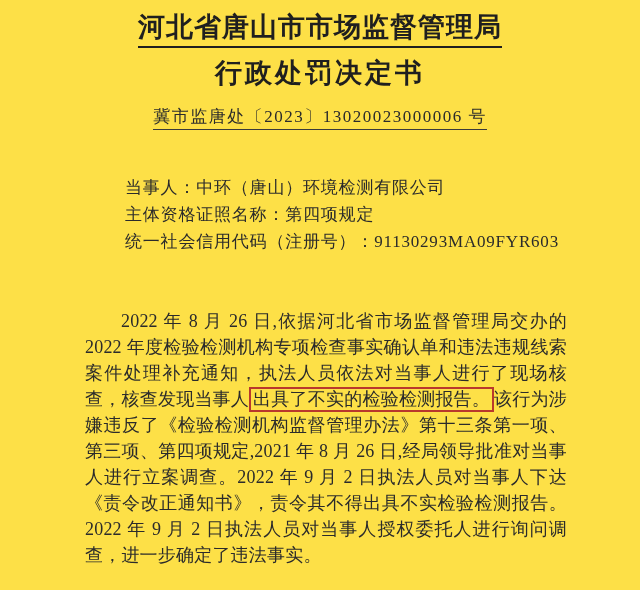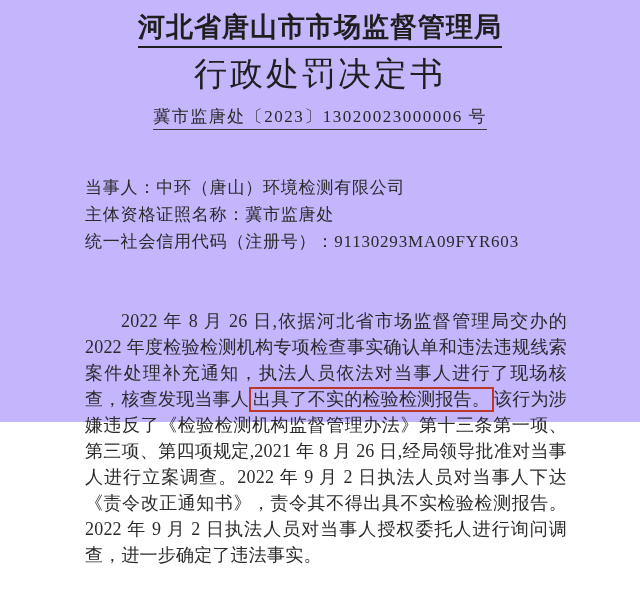--- a/index.html
+++ b/index.html
@@ -9,23 +9,23 @@
   }
   body {
     width: 640px;
     height: 590px;
     overflow: hidden;
     font-family: "Liberation Serif", "DejaVu Serif", serif;
     color: #2b2b2b;
   }
   .doc {
     width: 640px;
-    height: 422px;
+    height: 590px;
     box-sizing: border-box;
-    background: #c4b5fd;
+    background: #fde047;
   }
   .title-agency {
     margin: 0;
     padding-top: 10px;
     text-align: center;
     font-family: "Liberation Sans", "DejaVu Sans", sans-serif;
     font-size: 27px;
     line-height: 34px;
     font-weight: 700;
     letter-spacing: 1px;
@@ -34,43 +34,44 @@
   .title-agency .underlined {
     display: inline-block;
     border-bottom: 2px solid #1f1f1f;
     padding-bottom: 2px;
   }
   .title-doctype {
     margin: 8px;
     margin-top: 9px;
     text-align: center;
     font-family: "Liberation Sans", "DejaVu Sans", sans-serif;
-    font-size: 33px;
+    font-size: 27px;
     line-height: 33px;
-    font-weight: 400;
+    font-weight: 700;
     letter-spacing: 3px;
     color: #1f1f1f;
   }
   .doc-number {
     margin-top: 15px;
     text-align: center;
     font-size: 17px;
     line-height: 23px;
     letter-spacing: 1.5px;
     color: #2b2b2b;
   }
   .doc-number .underlined {
     display: inline-block;
     border-bottom: 1.5px solid #3a3a3a;
     padding-bottom: 1px;
   }
   .party-section {
     margin-top: 44px;
     padding-left: 85px;
     padding-right: 72px;
+    margin-left: 40px;
   }
   .party-line {
     font-size: 17px;
     line-height: 27px;
     letter-spacing: 0.8px;
     color: #2b2b2b;
     white-space: nowrap;
   }
   .body-section {
     margin-top: 53px;
@@ -97,21 +98,21 @@
 <div class="doc">
 
   <h1 class="title-agency"><span class="underlined">河北省唐山市市场监督管理局</span></h1>
 
   <h2 class="title-doctype">行政处罚决定书</h2>
 
   <div class="doc-number"><span class="underlined">冀市监唐处〔2023〕13020023000006 号</span></div>
 
   <section class="party-section">
     <div class="party-line">当事人：中环（唐山）环境检测有限公司</div>
-    <div class="party-line">主体资格证照名称：冀市监唐处</div>
+    <div class="party-line">主体资格证照名称：第四项规定</div>
     <div class="party-line">统一社会信用代码（注册号）：91130293MA09FYR603</div>
   </section>
 
   <section class="body-section">
     <p class="case-paragraph"><span>2022 年 8 月 26 日,依据河北省市场监督管理局交办的 2022 年度检验检测机构专项检查事实确认单和违法违规线索案件处理补充通知，执法人员依法对当事人进行了现场核查，核查发现当事人</span><span class="violation-highlight" style="border-color: rgb(185, 56, 44);">出具了不实的检验检测报告。</span><span>该行为涉嫌违反了《检验检测机构监督管理办法》第十三条第一项、第三项、第四项规定,2021 年 8 月 26 日,经局领导批准对当事人进行立案调查。2022 年 9 月 2 日执法人员对当事人下达《责令改正通知书》，责令其不得出具不实检验检测报告。2022 年 9 月 2 日执法人员对当事人授权委托人进行询问调查，进一步确定了违法事实。</span></p>
   </section>
 
 </div>
 
 </body></html>

